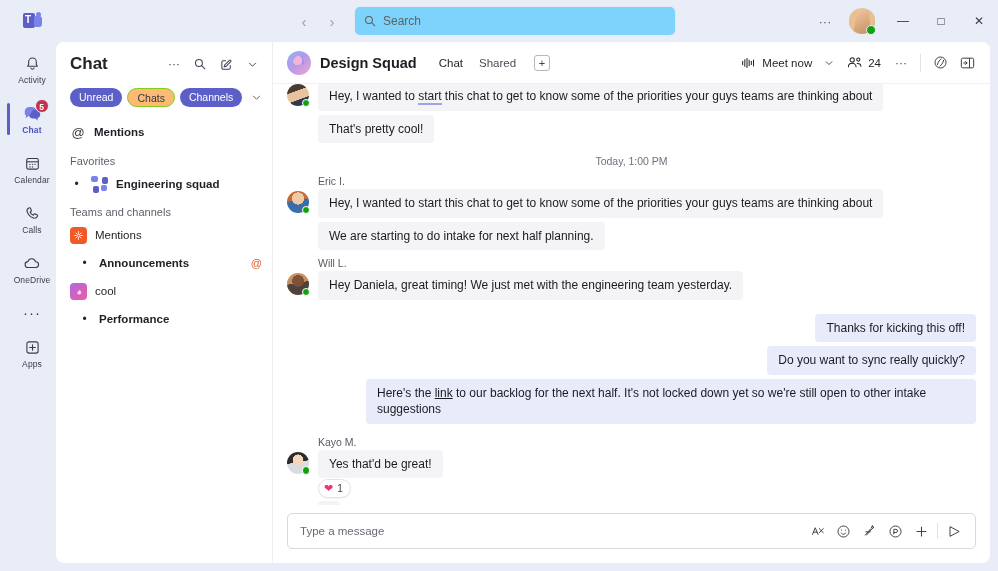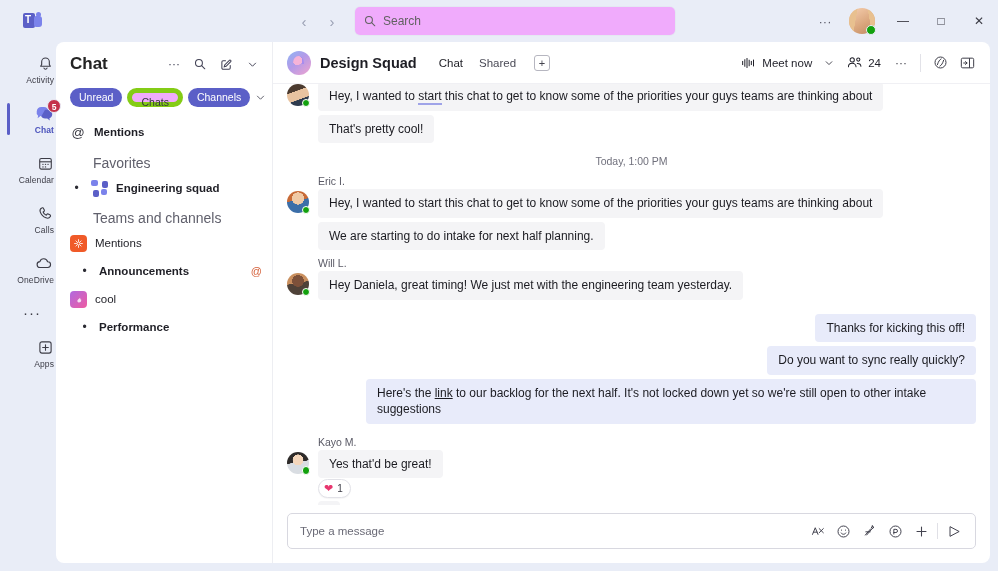--- a/index.html
+++ b/index.html
@@ -41,21 +41,21 @@
   .nav-arrows { display: flex; gap: 2px; margin-left: 235px; }
   .nav-btn {
     width: 26px; height: 26px;
     display: flex; align-items: center; justify-content: center;
     color: #9aa0b4; font-size: 15px; border-radius: 4px;
     cursor: default;
   }
   .search-wrap { margin-left: 10px; }
   .search-box {
     width: 320px; height: 28px;
-    background: #f0abfc; border-radius: 5px;
+    background: #7dd3fc; border-radius: 5px;
     display: flex; align-items: center;
     padding: 0 9px; gap: 7px;
     box-shadow: 0 0 0 1px rgba(0,0,0,0.02);
   }
   .search-ph { font-size: 12px; color: #616161; }
   .tb-right { margin-left: auto; display: flex; align-items: center; height: 42px; }
   .tb-icon {
     width: 30px; height: 30px; display: flex; align-items: center; justify-content: center;
     color: #5a5a68; font-size: 13px; border-radius: 4px;
   }
@@ -88,21 +88,21 @@
 
   
   .rail {
     width: 48px; flex: 0 0 48px;
     background: #e9edf7;
     display: flex; flex-direction: column; align-items: center;
     padding-top: 3px;
   }
   .rail-item {
     width: 44px; height: 48px;
-    display: flex; flex-direction: column; align-items: flex-end; justify-content: center;
+    display: flex; flex-direction: column; align-items: center; justify-content: center;
     gap: 2px; position: relative; color: #3c3c46; margin-bottom: 2px;
   }
   .rail-item .ri-ico { position: relative; height: 20px; display:flex; align-items:center; justify-content:center; }
   .rail-item .ri-label { font-size: 8.5px; color: #3c3c46; letter-spacing: .1px; }
   .rail-item.active .ri-label { color: #4b53bc; font-weight: bold; }
   .rail-item.active:before {
     content: ""; position: absolute; left: -3px; top: 8px; width: 3px; height: 32px;
     background: #5b5fc7; border-radius: 2px;
   }
   .rail-badge {
@@ -133,33 +133,33 @@
   }
   .cl-filters {
     display: flex; align-items: center; gap: 5px;
     padding: 2px 10px 8px 14px;
   }
   .pill {
     height: 19px; padding: 0 9px; border-radius: 11px;
     font-size: 10.5px; line-height: 19px; white-space: nowrap;
   }
   .pill.sel { background: #5b5fc7; color: #fff; }
-  .pill.unsel { background: #f0abfc; color: #33343d; border: 5px solid #84cc16; }
+  .pill.unsel { background: #fdba74; color: #33343d; border: 1px solid #84cc16; }
   .pill-chev { margin-left: auto; color: #5c5c68; font-size: 11px; }
 
   .cl-list { flex: 1; overflow: hidden; padding-top: 2px; }
   .cl-row {
     height: 28px; display: flex; align-items: center;
     padding: 0 10px 0 14px; gap: 8px; position: relative;
   }
   .cl-row .at-ico { font-size: 13px; color: #3b3b44; width: 16px; text-align: center; }
   .cl-row .cl-label { font-size: 11.5px; color: #1f1f26; }
   .cl-row .cl-label.bold { font-weight: bold; }
   .cl-section {
-    font-size: 14px; color: #60606c; padding: 8px 14px 3px 14px; margin-left: 23px;
+    font-size: 11px; color: #60606c; padding: 8px 14px 3px 14px;
   }
   .bullet { width: 13px; text-align: center; color: #2b2b33; font-size: 12px; line-height: 1; }
   .team-ico {
     width: 17px; height: 17px; border-radius: 4px; flex: 0 0 17px;
     display: flex; align-items: center; justify-content: center;
     font-size: 10px; color: #fff;
   }
   .team-ico.contoso { background: #f05a28; }
   .team-ico.vnext { background: linear-gradient(135deg,#b06ae0,#ef5ba1); }
   .eng-ico { width: 17px; height: 17px; position: relative; flex: 0 0 17px; }

